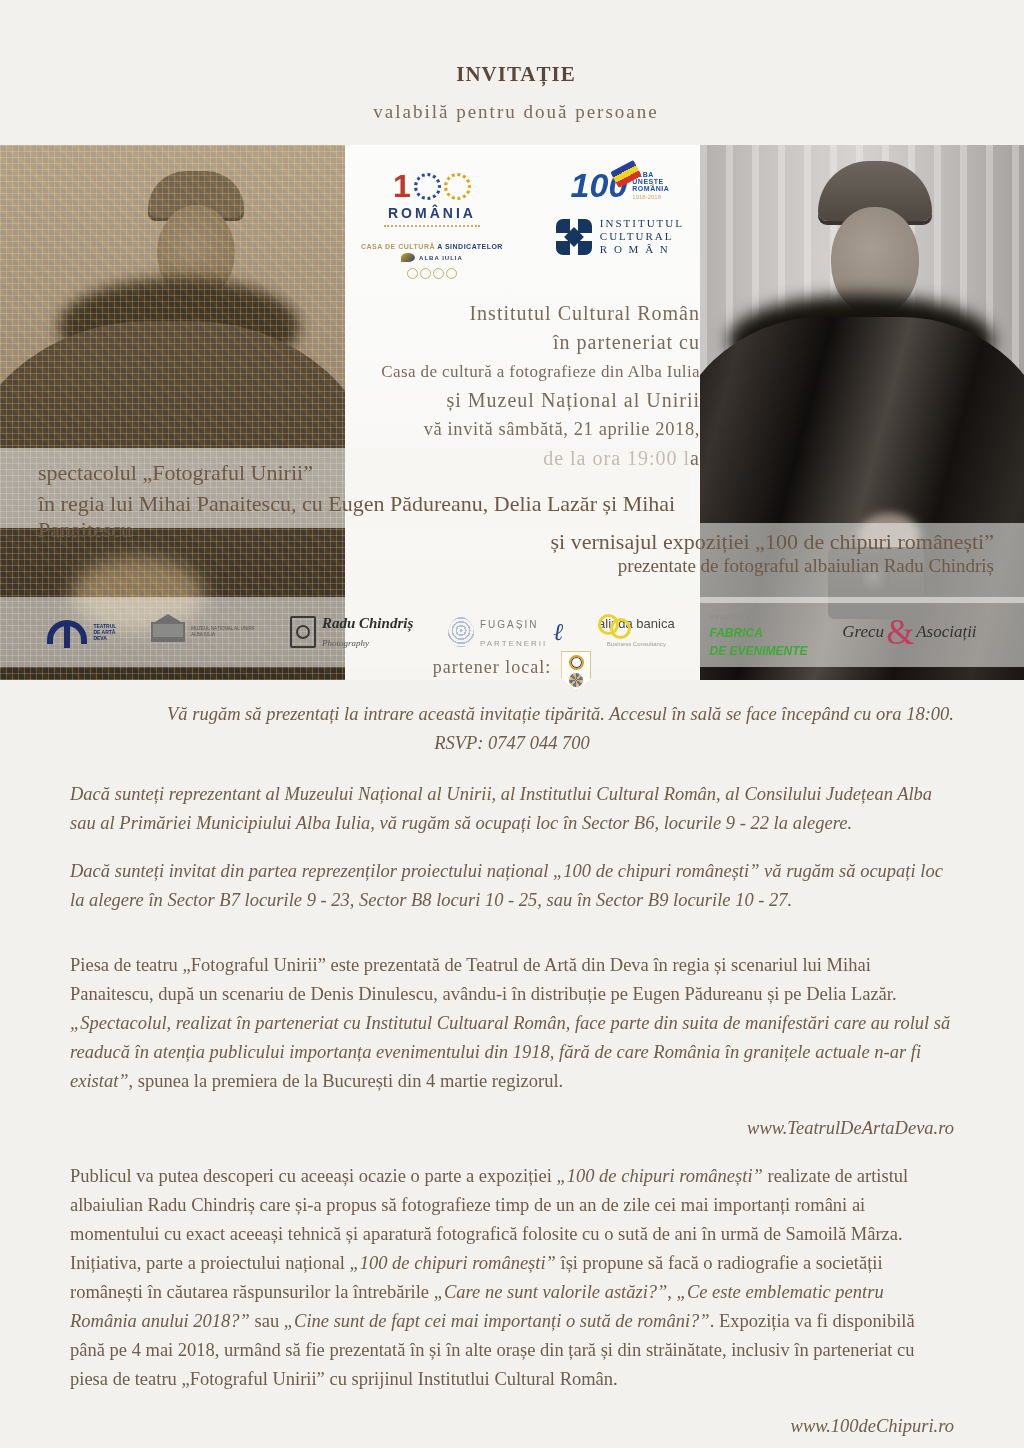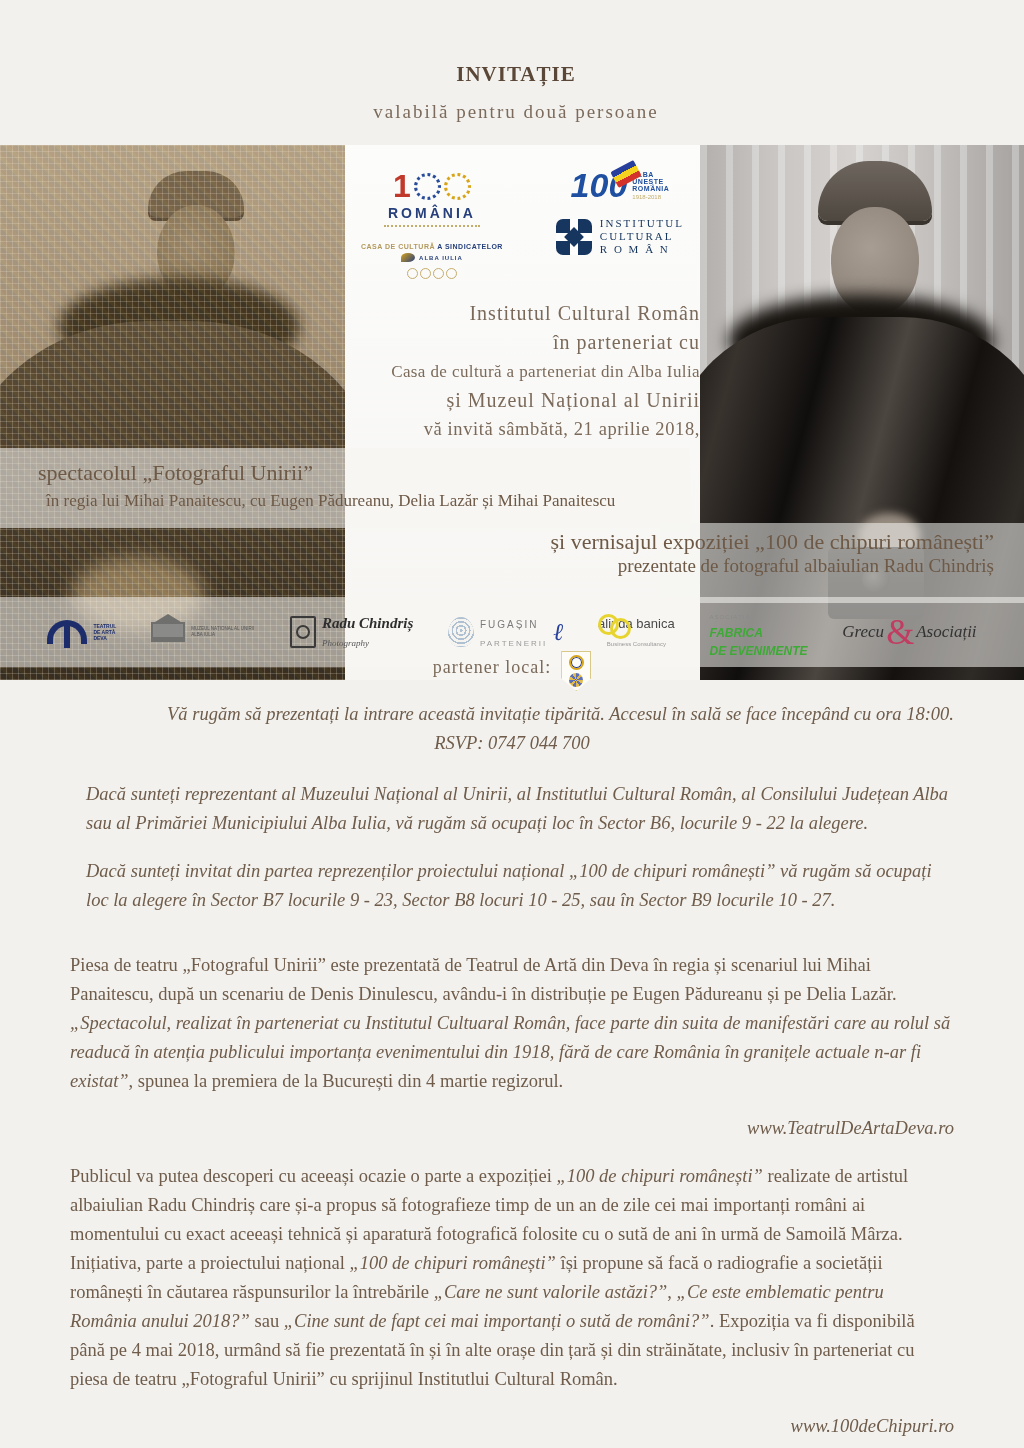--- a/index.html
+++ b/index.html
@@ -87,21 +87,21 @@
   .icr-core{position:absolute;left:11px;top:11px;width:14px;height:14px;background:#16355f;transform:rotate(45deg);z-index:2;}
   .icr-txt div{font-size:11px;letter-spacing:2px;color:#16355f;line-height:13px;}
   
   .invite{margin-top:20px;text-align:center;color:#7b6a5a;}
   .invite div{font-size:20px;letter-spacing:1px;line-height:29px;text-align:right;}
   .invite div.sm{font-size:17px;letter-spacing:0.4px;}
   .invite div.md{font-size:18.5px;letter-spacing:0.6px;}
   
   .band-show{position:absolute;left:0;top:303px;width:690px;height:80px;background:rgba(246,245,242,0.58);}
   .show-title{padding:12px 0 0 38px;font-size:22px;color:#6d5946;}
-  .show-credits{padding:5px 0 0 38px;font-size:17px;color:#6d5946;margin-left:8px;}
+  .show-credits{padding:5px 0 0 38px;font-size:22px;color:#6d5946;}
   .band-expo{position:absolute;left:660px;top:378px;width:364px;height:80px;background:rgba(246,245,242,0.55);}
   .expo-text{position:absolute;right:30px;top:384px;text-align:right;z-index:3;}
   .expo-title{font-size:22px;color:#6d5946;}
   .expo-credits{font-size:19px;color:#6d5946;}
   
   .band-partners{position:absolute;left:0;top:452px;width:1024px;height:70px;
       background:rgba(247,246,243,0.55);display:flex;align-items:center;z-index:2;
       justify-content:space-around;padding:0 30px;box-sizing:border-box;}
   .plogo{display:flex;align-items:center;gap:6px;font-family:"Liberation Sans",sans-serif;}
   .arch{position:relative;width:40px;height:24px;}
@@ -144,21 +144,21 @@
       clip-path:polygon(0 0,100% 0,100% 68%,50% 100%,0 68%);display:flex;flex-direction:column;
       align-items:center;padding-top:3px;box-sizing:border-box;}
   .rot-wheel{width:11px;height:11px;border-radius:50%;border:2px solid #d8a418;
       box-shadow:inset 0 0 0 1px #27409b;}
   .rot-dots{margin-top:3px;width:14px;height:14px;border-radius:50%;
       background:repeating-conic-gradient(#27409b 0 30deg,#d8a418 30deg 60deg);opacity:0.75;}
   
   .bodytext{position:absolute;top:700px;left:0;width:1024px;padding:0 70px;box-sizing:border-box;
       font-size:18.5px;line-height:29px;color:#6f5c4b;}
   .p-center{text-align:center;font-style:italic;}
-  .p-italic{font-style:italic;margin-top:22px;margin-left:16px;}
+  .p-italic{font-style:italic;margin-top:22px;}
   .p-italic + .p-italic{margin-top:14px;}
   .p-normal{margin-top:36px;font-style:normal;}
   .p-link{text-align:right;font-style:italic;margin-top:4px;}
 </style>
 </head>
 <body>
 
 <div class="page">
 
   <div class="header">
@@ -224,23 +224,24 @@
               <div>INSTITUTUL</div>
               <div>CULTURAL</div>
               <div>R O M Â N</div>
             </div>
           </div>
         </div>
       </div>
       <div class="invite">
         <div>Institutul Cultural Român</div>
         <div>în parteneriat cu</div>
-        <div class="sm">Casa de cultură a parteneriat din Alba Iulia</div>
+        <div class="sm">Casa de cultură a fotografieze din Alba Iulia</div>
         <div>și Muzeul Național al Unirii</div>
         <div class="md">vă invită sâmbătă, 21 aprilie 2018,</div>
+        <div>de la ora 19:00 la</div>
       </div>
     </div>
 
     <div class="photo photo-right">
       <div class="streaks"></div>
       <div class="ph-cap"></div>
       <div class="ph-face"></div>
       <div class="ph-fur"></div>
       <div class="ph-coat"></div>
       <div class="ph-hand"></div>

